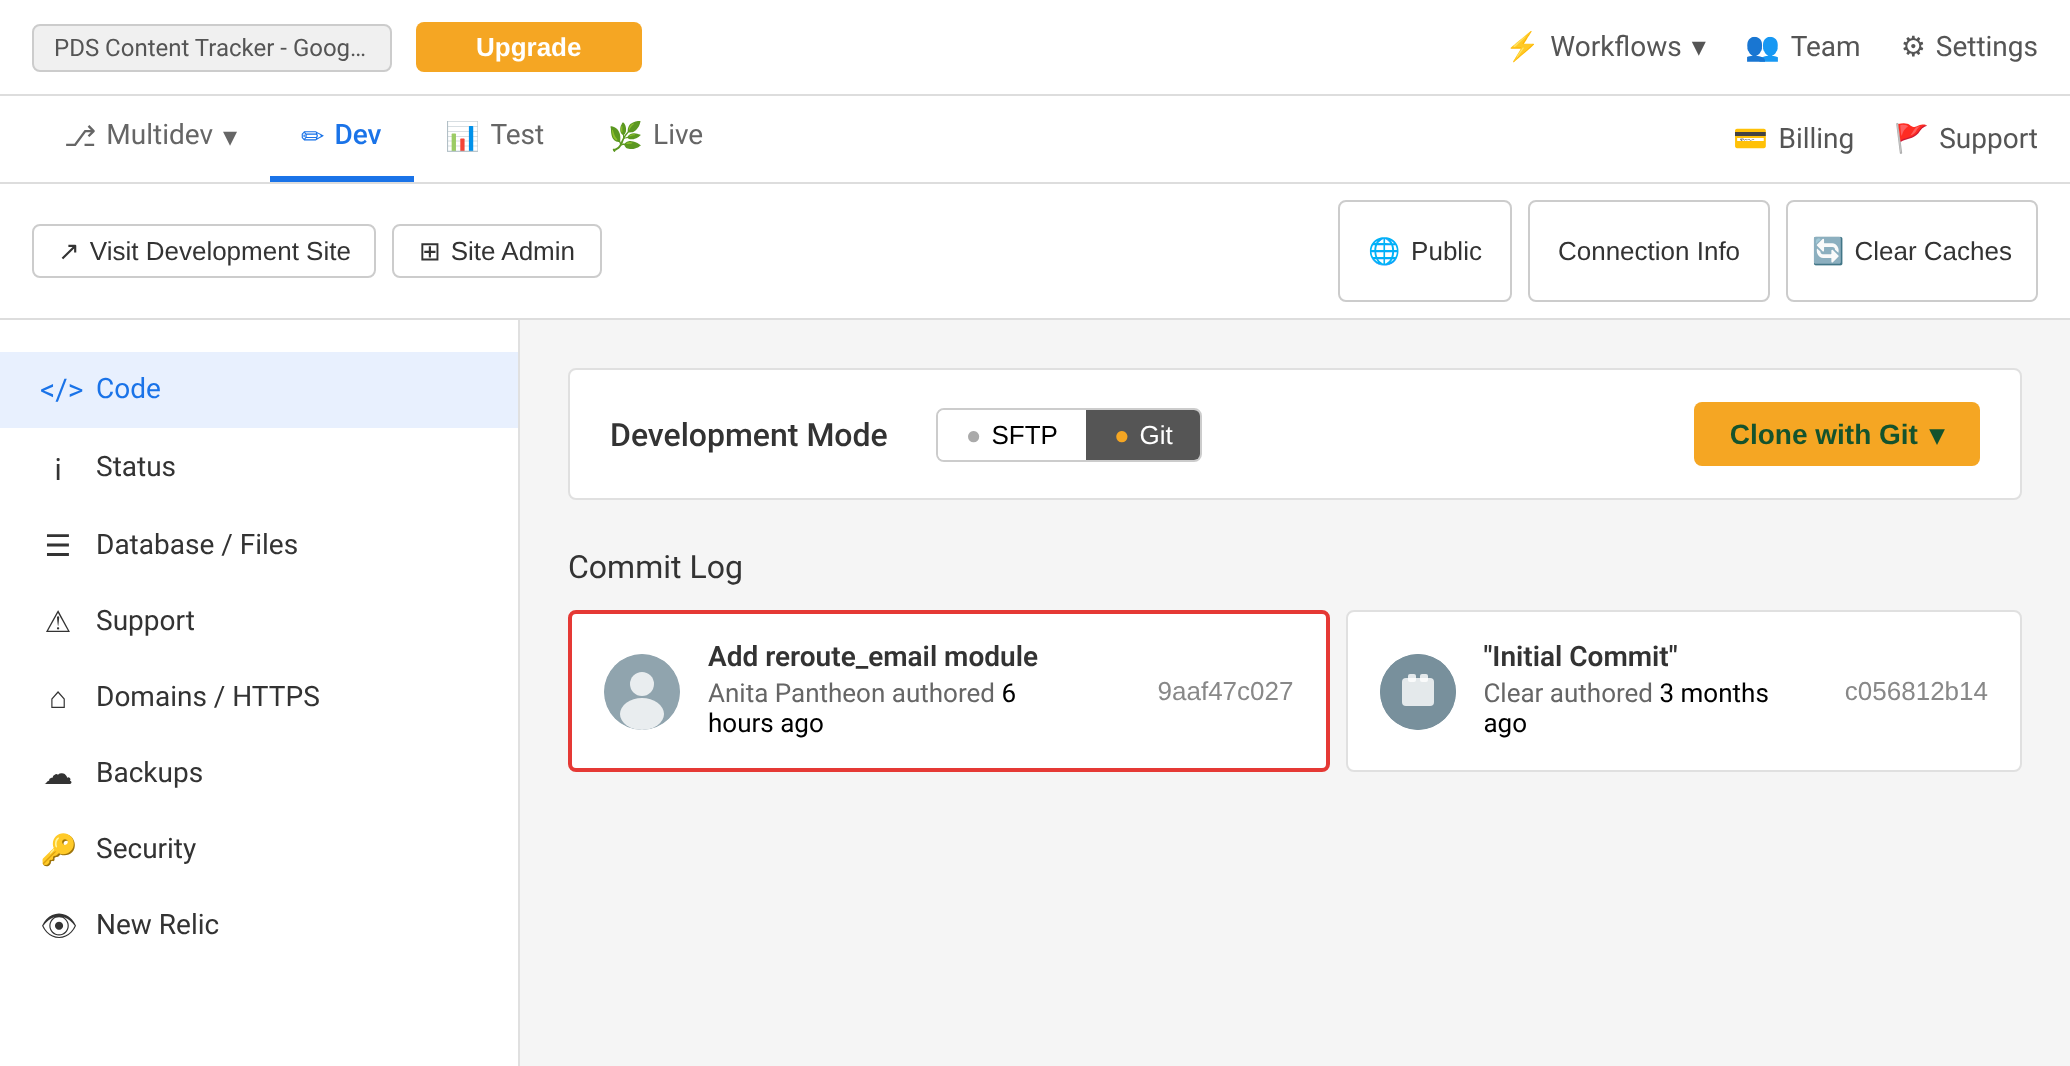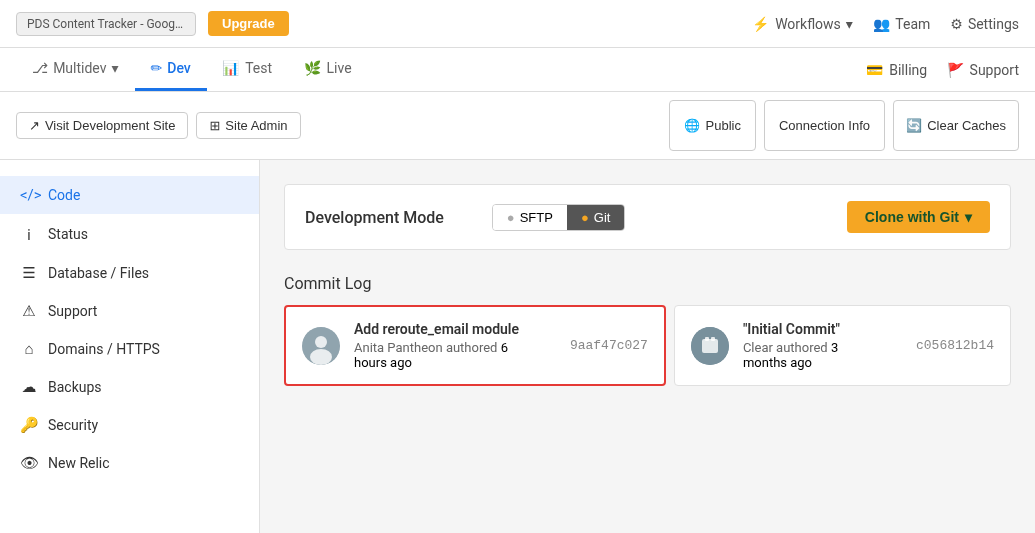--- a/index.html
+++ b/index.html
@@ -12,21 +12,21 @@
       padding: 0 16px; height: 48px;
     }
     .top-bar-left { display: flex; align-items: center; gap: 12px; }
     .browser-tab {
       background: #f0f0f0; border: 1px solid #ccc; border-radius: 4px;
       padding: 4px 10px; font-size: 12px; color: #555; max-width: 180px;
       white-space: nowrap; overflow: hidden; text-overflow: ellipsis;
     }
     .upgrade-btn {
       background: #f5a623; color: #fff; border: none; border-radius: 4px;
-      padding: 5px 14px; font-size: 13px; font-weight: 600; cursor: pointer;
+      padding: 5px 30px; font-size: 13px; font-weight: 600; cursor: pointer;
     }
     .top-bar-right { display: flex; align-items: center; gap: 20px; }
     .top-bar-right .nav-item {
       display: flex; align-items: center; gap: 5px;
       color: #555; font-size: 14px; cursor: pointer; text-decoration: none;
     }
 
     
     .env-bar {
       display: flex; align-items: center; justify-content: space-between;
@@ -93,21 +93,21 @@
     
     .content { flex: 1; padding: 24px; background: #f5f5f5; }
 
     
     .dev-mode-card {
       background: #fff; border: 1px solid #e0e0e0; border-radius: 4px;
       padding: 16px 20px; display: flex; align-items: center; justify-content: space-between;
       margin-bottom: 24px;
     }
     .dev-mode-label { font-size: 16px; font-weight: 500; margin-right: 16px; }
-    .dev-mode-left { display: flex; align-items: center; gap: 32px; }
+    .dev-mode-left { display: flex; align-items: center; gap: 8px; }
     .toggle-group { display: flex; border: 1px solid #ccc; border-radius: 4px; overflow: hidden; }
     .toggle-opt {
       padding: 5px 14px; font-size: 13px; cursor: pointer; border: none; background: #fff;
       display: flex; align-items: center; gap: 5px;
     }
     .toggle-opt.active { background: #555; color: #fff; }
     .clone-btn {
       background: #f5a623; color: #14532d; border: none; border-radius: 4px;
       padding: 8px 18px; font-size: 14px; font-weight: 600; cursor: pointer;
       display: flex; align-items: center; gap: 6px;
@@ -123,21 +123,21 @@
     .commit-item.highlighted { border: 2px solid #e53935; }
     .commit-avatar {
       width: 38px; height: 38px; border-radius: 50%;
       background: #b0bec5; flex-shrink: 0; display: flex; align-items: center; justify-content: center;
       font-size: 18px; color: #fff; overflow: hidden;
     }
     .commit-info { flex: 1; }
     .commit-title { font-size: 14px; font-weight: 600; margin-bottom: 3px; }
     .commit-meta { font-size: 13px; color: #666; }
     .commit-meta .time { color: #000000; }
-    .commit-hash { font-size: 13px; color: #888; font-family: Liberation Mono, monospace; margin-left: 24px; }
+    .commit-hash { font-size: 13px; color: #888; font-family: Liberation Sans, sans-serif; margin-left: 24px; }
   </style>
 </head>
 <body>
 
 <div class="top-bar">
   <div class="top-bar-left">
     <div class="browser-tab">
       <span>PDS Content Tracker - Google Docs</span>
       &nbsp;·&nbsp;
       

